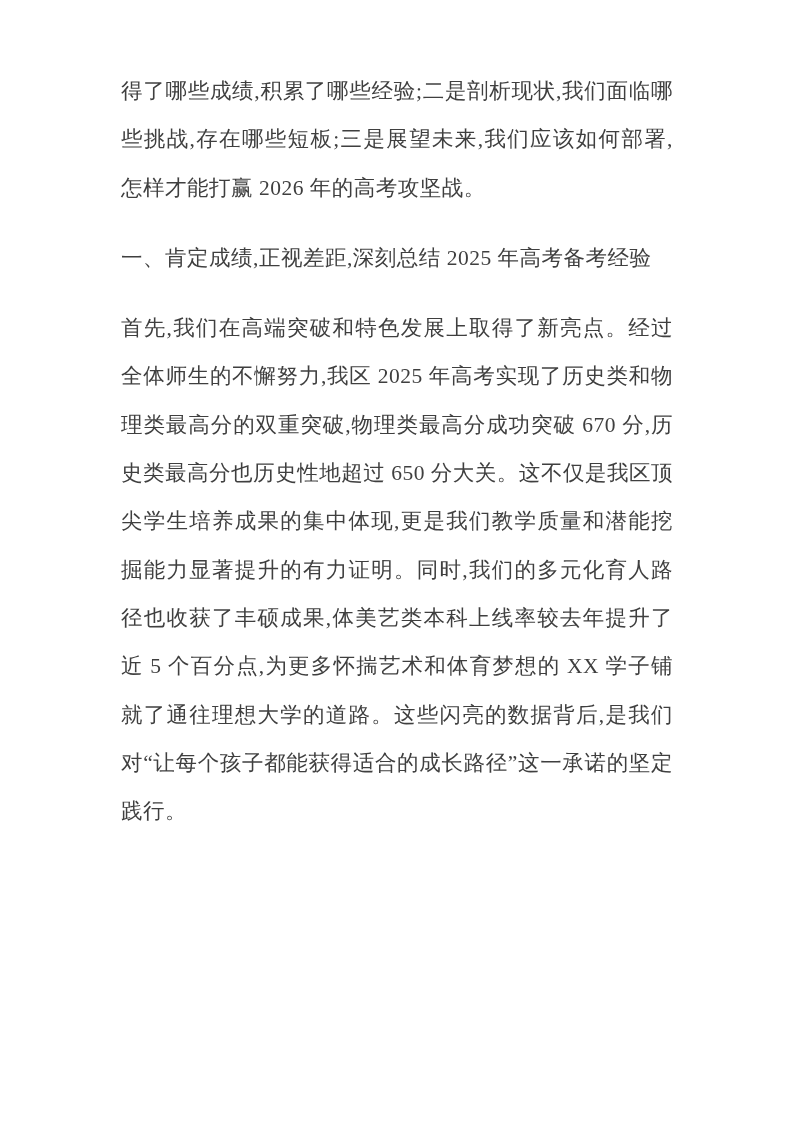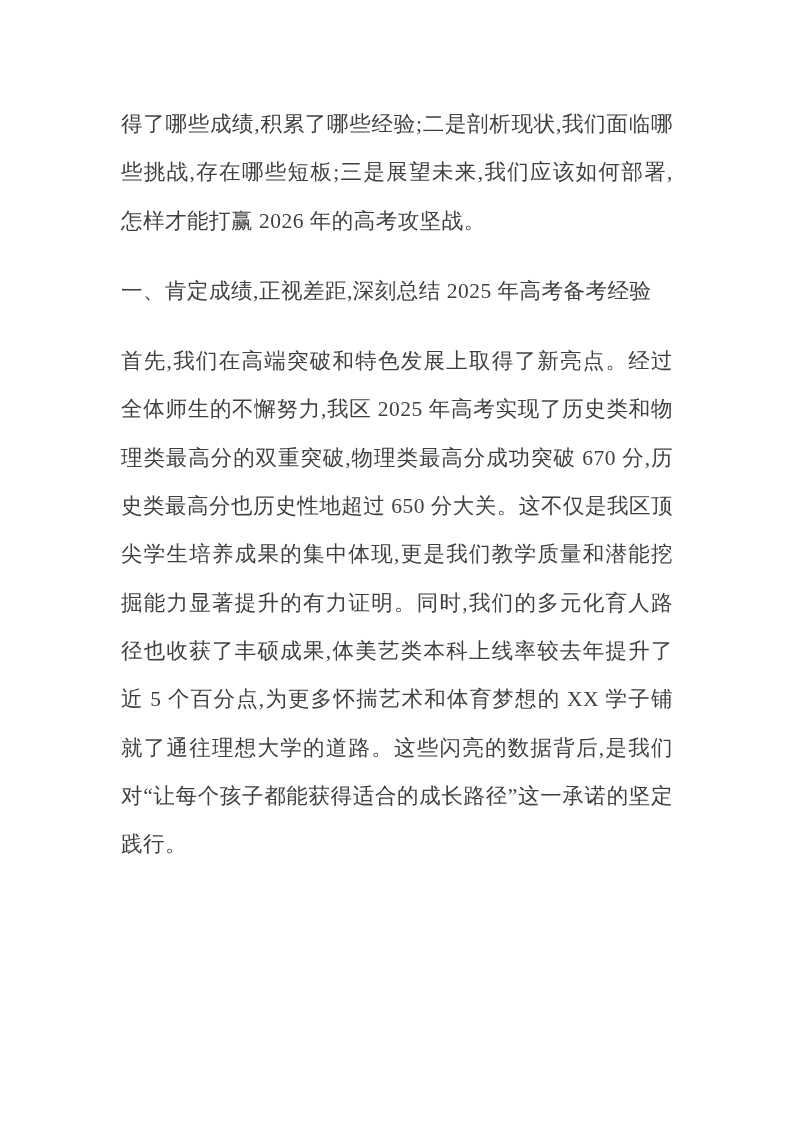--- a/index.html
+++ b/index.html
@@ -7,21 +7,21 @@
     padding: 0;
     background: #ffffff;
   }
   .page {
     position: relative;
     width: 793px;
     height: 1122px;
     margin: 0 auto;
     background: #ffffff;
     box-sizing: border-box;
-    padding: 100px 120px 0 121px;
+    padding: 67px 120px 0 121px;
     overflow: hidden;
     font-family: "Liberation Serif", "DejaVu Serif", serif;
   }
   .para {
     margin: 0 0 22px 0;
     font-size: 21.5px;
     line-height: 48.3px;
     color: #3f3f3f;
     text-align: justify;
     text-align-last: left;

